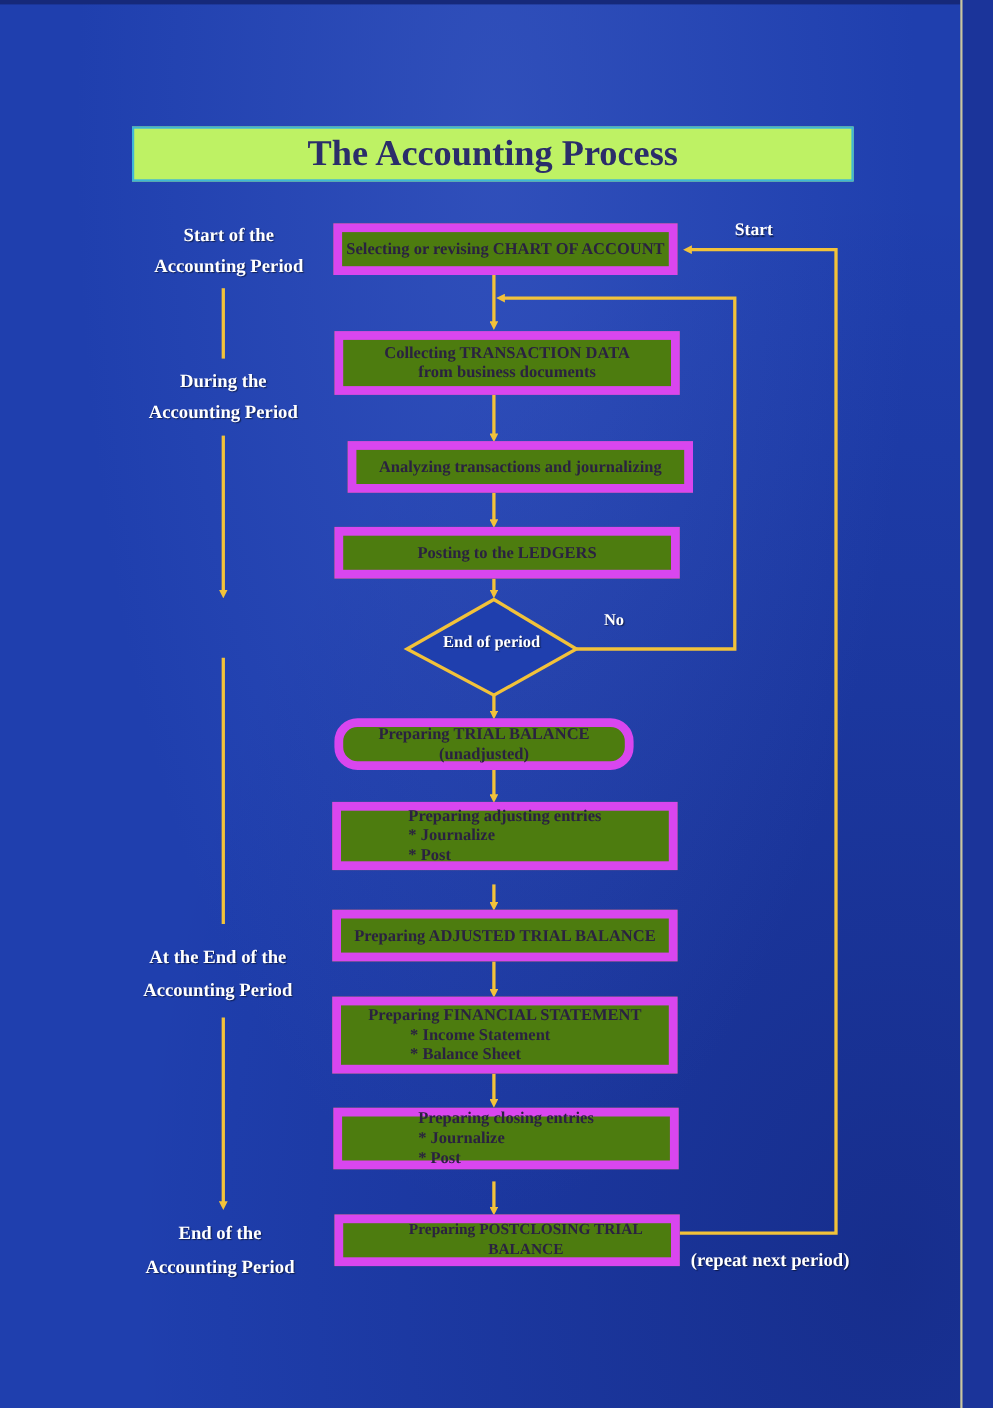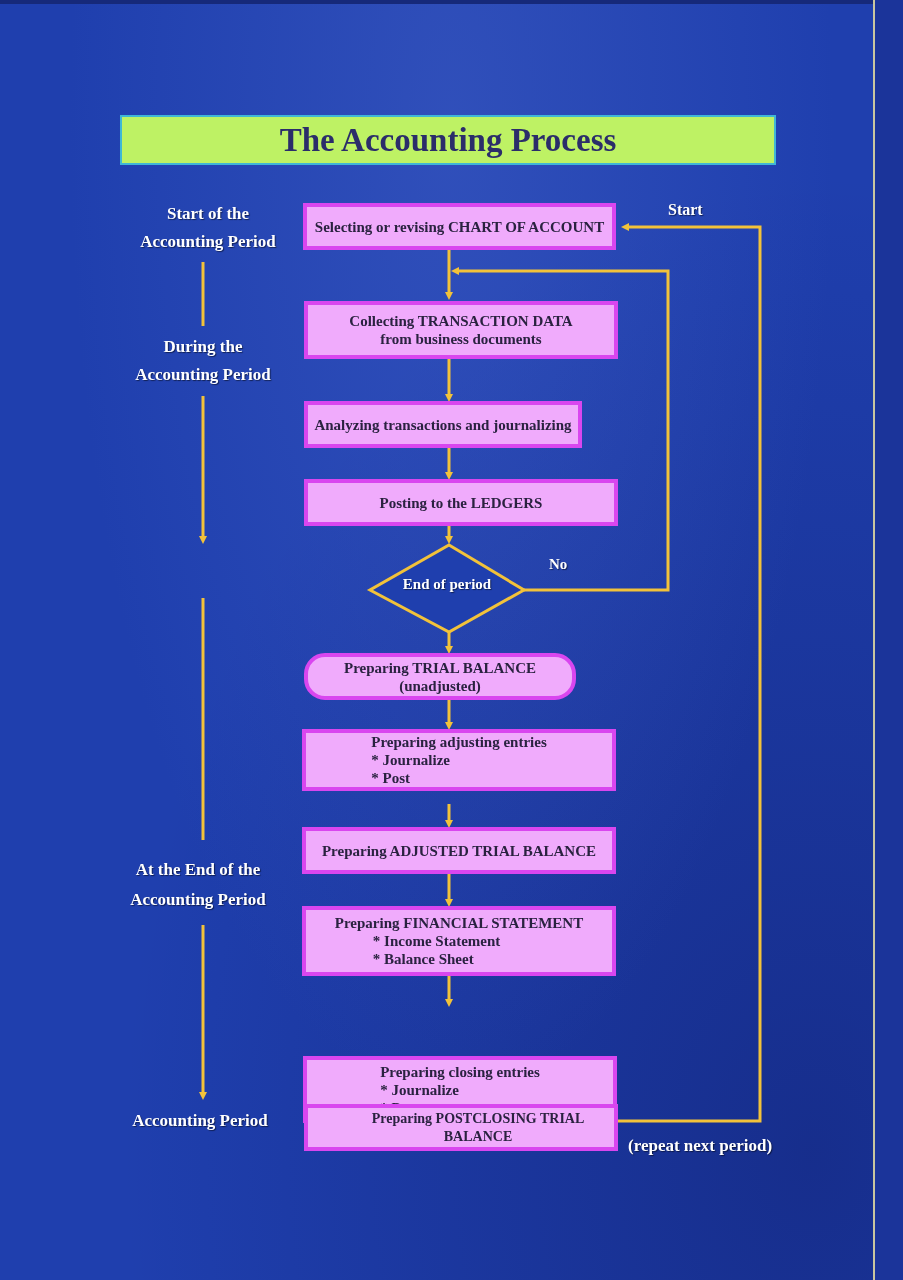--- a/index.html
+++ b/index.html
@@ -16,21 +16,21 @@
     background: #1b349a; border-left: 2px solid #c9c6a0;
   }
   .edge-top { position:absolute; top:0; left:0; width:903px; height:4px; background:#16297a; }
   .title-box {
     position: absolute; left: 120px; top: 115px; width: 656px; height: 50px;
     background: #bef264; border: 2px solid #3fb7d6; box-sizing: border-box;
     display: flex; align-items: center; justify-content: center;
     font-weight: bold; font-size: 33px; color: #2b2d6a;
   }
   .box {
-    position: absolute; background: #f0abfc; border: 4px solid #d946ef;
+    position: absolute; background: #4d7c0f; border: 8px solid #d946ef;
     box-sizing: border-box; color: #2a2240; font-weight: bold;
     font-size: 15px; line-height: 18px;
     display: flex; flex-direction: column; justify-content: center;
   }
   .box.center { align-items: center; text-align: center; }
   .box .lines { display: inline-block; text-align: left; }
   .side-label {
     position: absolute; color: #ffffff; font-weight: bold; font-size: 17px;
     line-height: 28px; text-align: center; width: 180px;
     text-shadow: 1px 1px 1px rgba(0,0,0,0.5);
@@ -93,40 +93,41 @@
 </div>
 <div class="side-label" style="left:113px; top:333px;">
   <div>During the</div>
   <div>Accounting Period</div>
 </div>
 <div class="side-label" style="left:108px; top:855px; line-height:30px;">
   <div>At the End of the</div>
   <div>Accounting Period</div>
 </div>
 <div class="side-label" style="left:110px; top:1105px; line-height:31px;">
+  <div>End of the</div>
   <div>Accounting Period</div>
 </div>
 
 <div class="white-label" style="left:668px; top:201px;">Start</div>
 <div class="white-label" style="left:549px; top:556px; font-size:15px;">No</div>
 <div class="white-label" style="left:361px; top:626px; font-size:15px;margin-top:29px;">Yes</div>
 <div class="white-label" style="left:628px; top:1136px; font-size:17px;">(repeat next period)</div>
 
 <div class="diamond-text">End of period</div>
 
 <div class="box center" style="left:303px; top:203px; width:313px; height:47px;">
   <div style="font-size:15px;">Selecting or revising CHART OF ACCOUNT</div>
 </div>
 
 <div class="box center" style="left:304px; top:301px; width:314px; height:58px;">
   <div>Collecting TRANSACTION DATA</div>
   <div>from business documents</div>
 </div>
 
-<div class="box center" style="left:304px; top:401px; width:278px; height:47px;">
+<div class="box center" style="left:316px; top:401px; width:314px; height:47px;">
   <div>Analyzing transactions and journalizing</div>
 </div>
 
 <div class="box center" style="left:304px; top:479px; width:314px; height:47px;">
   <div>Posting to the LEDGERS</div>
 </div>
 
 <div class="box center" style="left:304px; top:653px; width:272px; height:47px;border-radius:21px;">
   <div>Preparing TRIAL BALANCE (unadjusted)</div>
 </div>
@@ -144,21 +145,21 @@
 </div>
 
 <div class="box center" style="left:302px; top:906px; width:314px; height:70px;">
   <div class="lines">
     <div>Preparing FINANCIAL STATEMENT</div>
     <div style="padding-left:38px;">*  Income Statement</div>
     <div style="padding-left:38px;">*  Balance Sheet</div>
   </div>
 </div>
 
-<div class="box center" style="left:303px; top:1056px; width:314px; height:67px;">
+<div class="box center" style="left:303px; top:1007px; width:314px; height:56px;">
   <div class="lines">
     <div>Preparing closing entries</div>
     <div>*  Journalize</div>
     <div>*  Post</div>
   </div>
 </div>
 
 <div class="box center" style="left:304px; top:1104px; width:314px; height:47px;padding-left:34px;">
   <div style="font-size:14px;">Preparing POSTCLOSING TRIAL BALANCE</div>
 </div>

